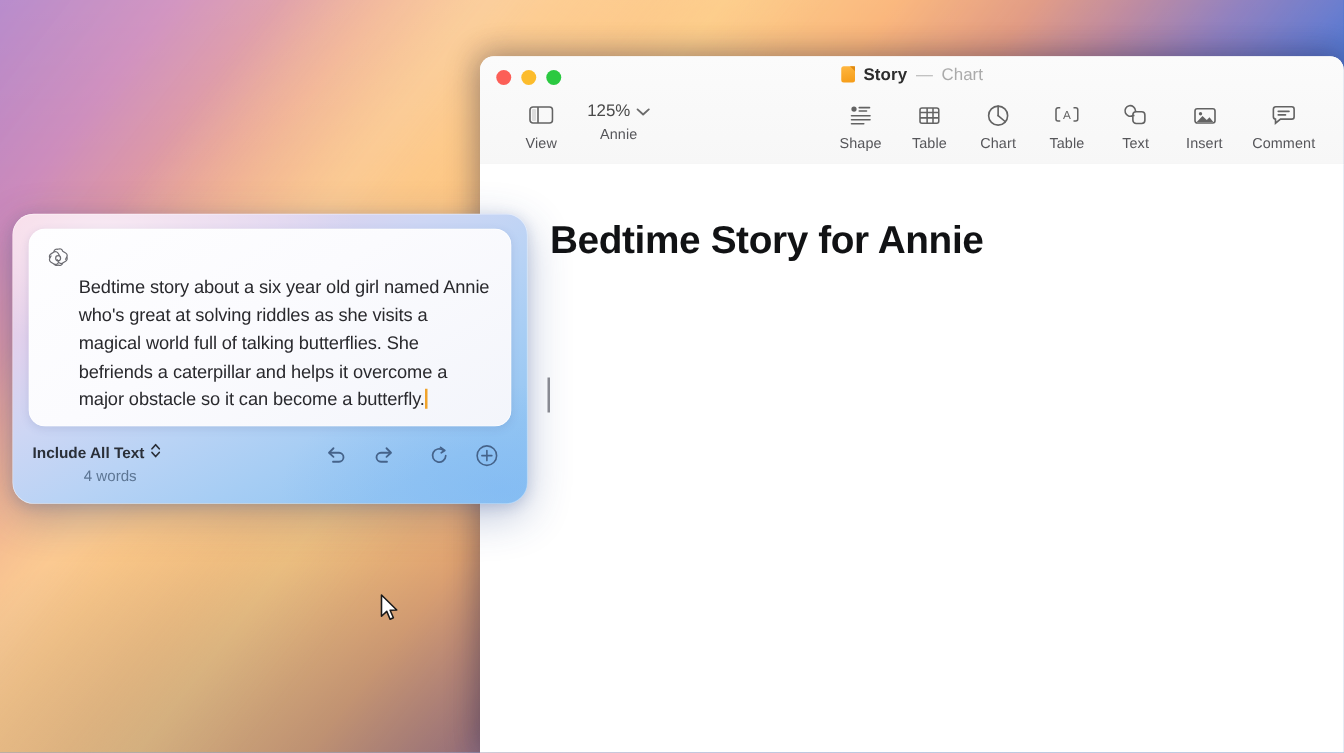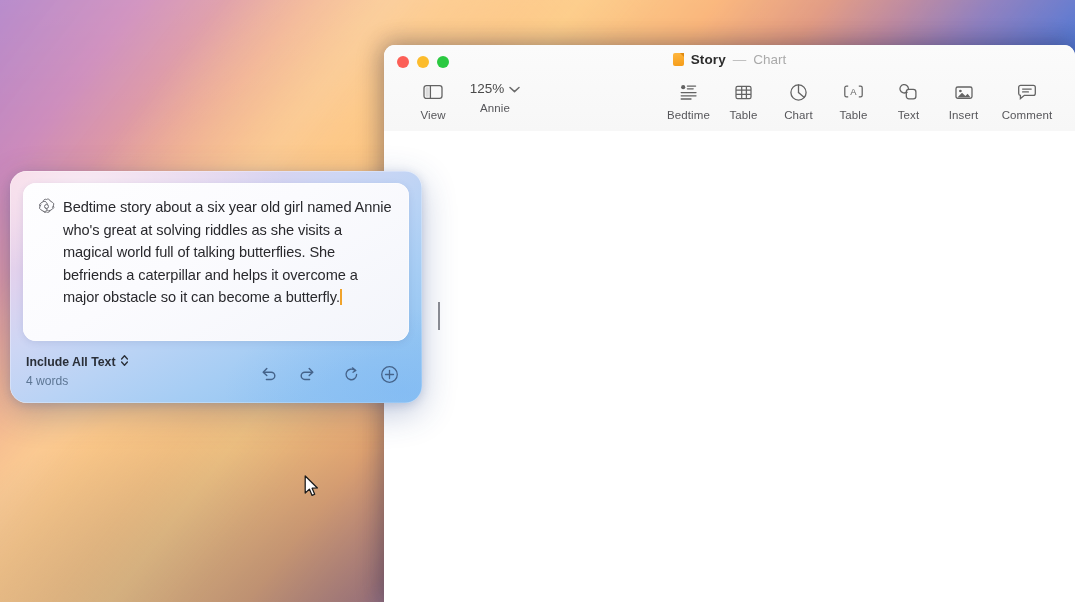--- a/index.html
+++ b/index.html
@@ -210,40 +210,41 @@
   }
   .ai-body {
     display: flex; gap: 7px; align-items: flex-start;
   }
   .oai-logo { flex: 0 0 auto; margin-top: 1px; }
   .ai-text {
     font-size: 14.6px;
     line-height: 22.6px;
     color: #29292d;
     letter-spacing: -0.08px;
+    margin-top: 23px;
   }
   .ai-text .caret {
     display: inline-block;
     width: 2px; height: 16px;
     background: #f0a32c;
     vertical-align: -3px;
     margin-left: 0px;
   }
   .ai-footer {
     position: absolute;
     left: 16px; right: 14px; bottom: 14px;
-    display: flex; align-items: flex-end; justify-content: space-between;
+    display: flex; align-items: flex-start; justify-content: space-between;
   }
   .ai-source { line-height: 1.25; }
   .ai-source .lbl {
     font-size: 12.3px; font-weight: bold; color: #2a2f38;
     display: flex; align-items: center; gap: 4px;
   }
   .ai-source .words {
-    font-size: 12.1px; color: #5d7694; margin-top: 3px;
+    font-size: 12.1px; color: #5d7694; margin-top: 3px; margin-left: 41px;
   }
   .ai-actions {
     display: flex; align-items: center; gap: 0;
     color: #3f5f86;
   }
   .ai-actions .act {
     width: 38px; height: 26px;
     display: flex; align-items: center; justify-content: center;
   }
   .ai-actions .act.sep { margin-left: 6px; }
@@ -320,21 +321,21 @@
           <span class="tb-icon">
             <svg width="20" height="17" viewBox="0 0 20 17" fill="none" stroke="#636363" stroke-width="1.3" stroke-linecap="round">
               <circle cx="4.2" cy="3.2" r="2.1" fill="#636363" stroke="none"></circle>
               <line x1="8.4" y1="2.1" x2="16.6" y2="2.1"></line>
               <line x1="8.4" y1="4.8" x2="14.2" y2="4.8"></line>
               <line x1="2.2" y1="8.6" x2="17" y2="8.6"></line>
               <line x1="2.2" y1="11.8" x2="17" y2="11.8"></line>
               <line x1="2.2" y1="15" x2="12" y2="15"></line>
             </svg>
           </span>
-          <span class="tb-label">Bedtime</span>
+          <span class="tb-label">Shape</span>
         </div>
 
         <div class="tb-item">
           <span class="tb-icon">
             <svg width="19" height="17" viewBox="0 0 19 17" fill="none" stroke="#636363" stroke-width="1.25">
               <rect x="2" y="2.4" width="15" height="12.2" rx="1.6"></rect>
               <line x1="2" y1="6" x2="17" y2="6"></line>
               <line x1="2" y1="10.3" x2="17" y2="10.3"></line>
               <line x1="7.7" y1="2.4" x2="7.7" y2="14.6"></line>
               <line x1="12.4" y1="2.4" x2="12.4" y2="14.6"></line>
@@ -395,20 +396,21 @@
             </svg>
           </span>
           <span class="tb-label">Comment</span>
         </div>
 
       </div>
     </div>
   </div>
 
   <div class="doc-canvas">
+    <div class="doc-title">Bedtime Story for Annie</div>
     <div class="doc-caret"></div>
   </div>
 </div>
 
 <div id="ai-popup">
   <div class="glow"></div>
 
   <div class="ai-card">
     <div class="ai-body">
       <span class="oai-logo">

